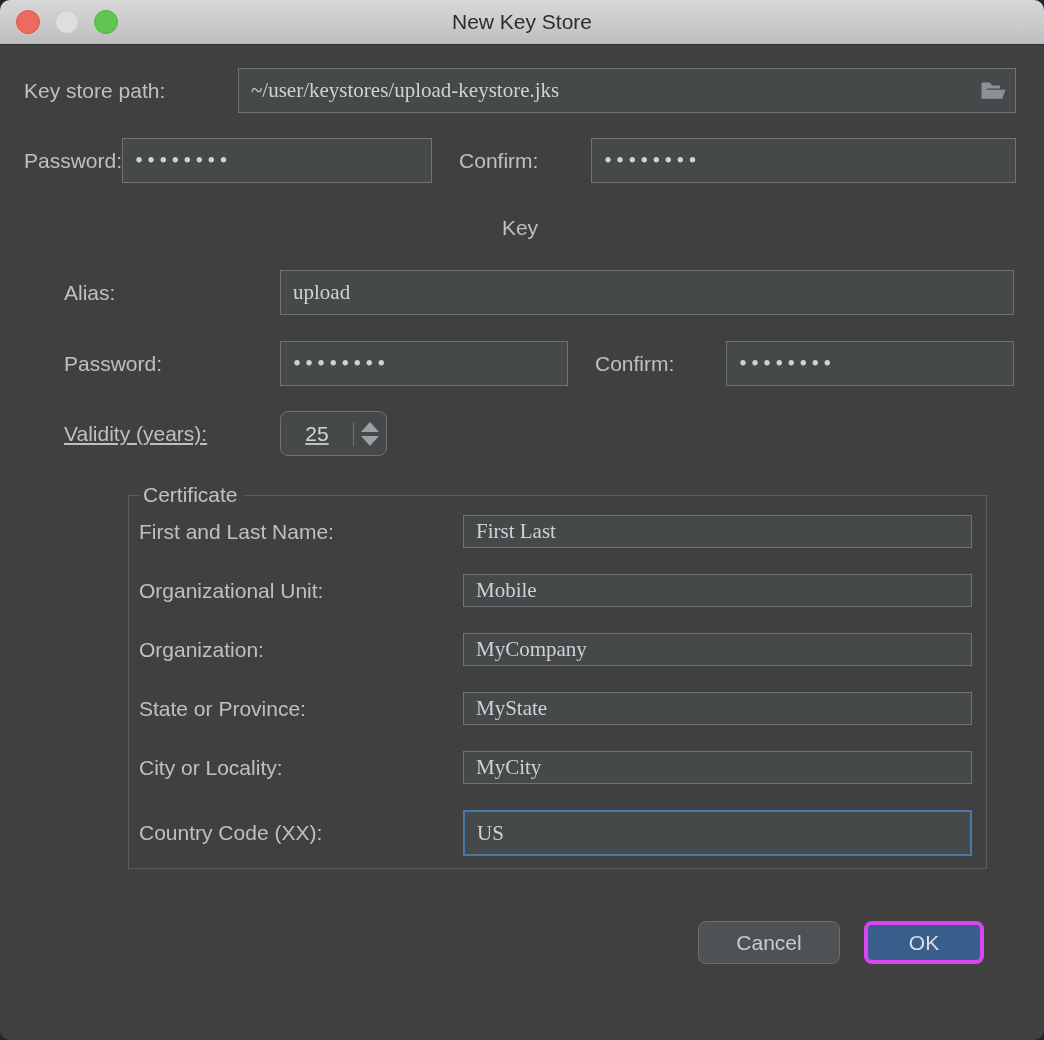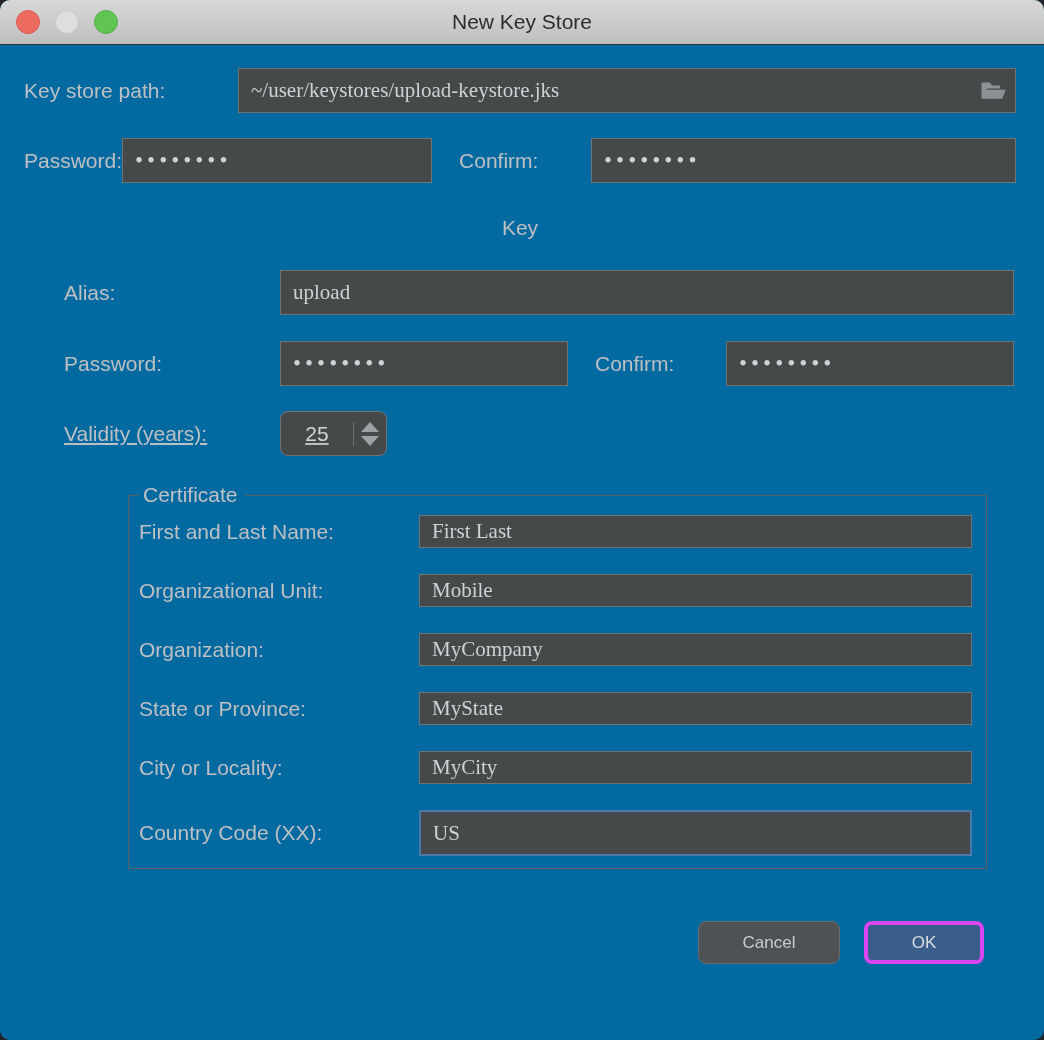--- a/index.html
+++ b/index.html
@@ -4,21 +4,21 @@
 <style>
   * { box-sizing: border-box; }
   html,body { margin:0; padding:0; }
   body {
     width:1044px; height:1040px; overflow:hidden;
     background:#222426;
     font-family:"Liberation Sans", sans-serif;
   }
   .window {
     width:1044px; height:1040px;
-    background:#0369a1;
+    background:#404040;
     border-radius:10px;
     overflow:hidden;
     position:relative;
   }
   
   .titlebar {
     height:45px;
     background:linear-gradient(180deg,#d7d7d7 0%,#cbcbcb 55%,#bdbdbd 100%);
     border-bottom:1px solid #2c2f31;
     display:flex; align-items:center; justify-content:center;
@@ -76,29 +76,29 @@
   .tri-up   { width:0; height:0; border-left:9px solid transparent; border-right:9px solid transparent; border-bottom:10px solid #9ba1a5; }
   .tri-down { width:0; height:0; border-left:9px solid transparent; border-right:9px solid transparent; border-top:10px solid #9ba1a5; }
 
   
   .cert {
     margin:27px 27px 0 64px;
     border:1px solid #5c5f61;
     padding:2px 14px 12px 10px;
   }
   .cert legend { padding:0 7px 0 4px; font-size:21px; color:#bfc2c4; }
-  .crow { display:flex; align-items:center; margin-top:26px; }
+  .crow { display:flex; align-items:center; margin-top:26px;gap:44px; }
   .crow.first { margin-top:6px; }
   .crow .lbl { width:280px; }
   .crow .tf { height:33px; }
   .crow .tf.focus { border:2px solid #4a78a8; height:46px; }
 
   
   .btnrow { display:flex; justify-content:flex-end; gap:24px; margin:52px 30px 0 0; }
-  .btn { height:43px; border-radius:8px; font-size:17px; font-family:inherit;
+  .btn { height:43px; border-radius:8px; font-size:21px; font-family:inherit;
          display:flex; align-items:center; justify-content:center; cursor:default; }
   .btn.cancel { width:142px; background:#4e5254; border:1px solid #686c6e; color:#c9ccce; }
   .btn.ok     { width:120px; background:#3a5e8c; border:4px solid #d946ef; color:#d9dde0; }
 </style>
 </head>
 <body>
 
 <div class="window">
 
   <div class="titlebar">

